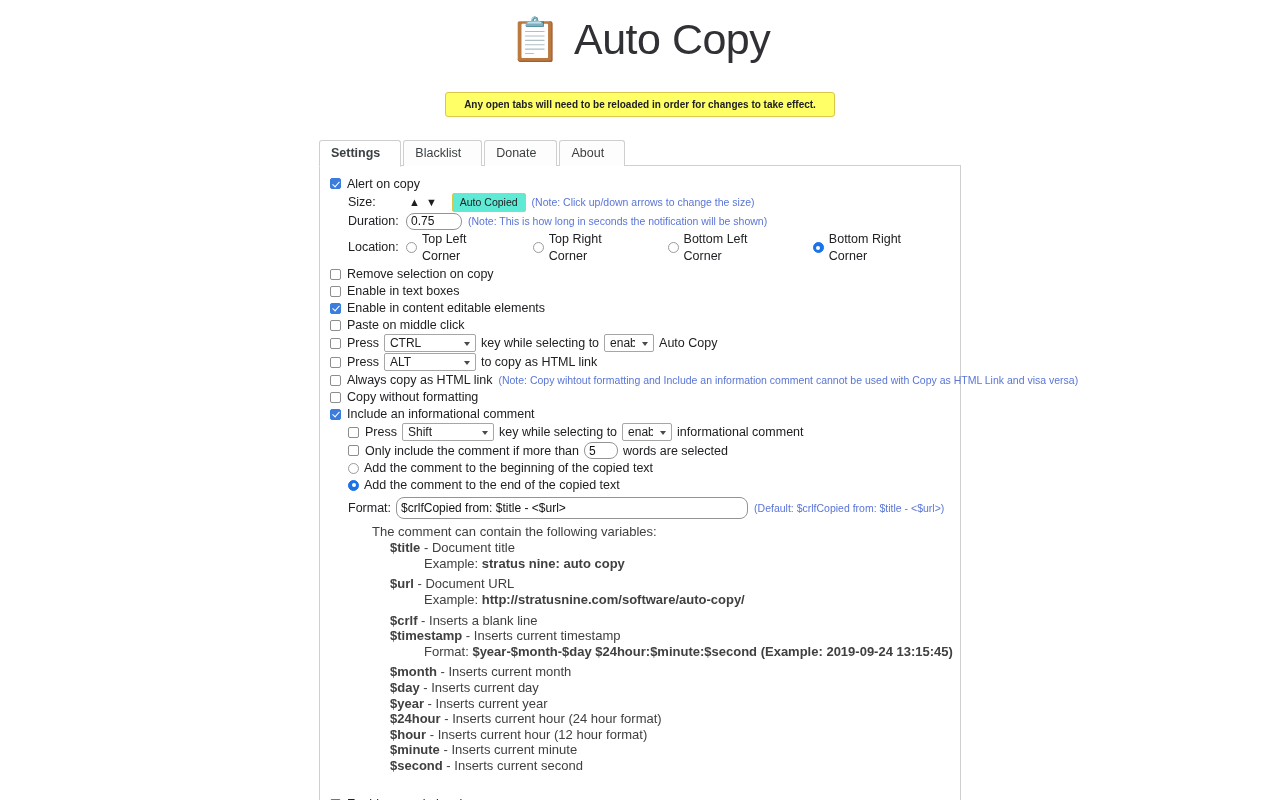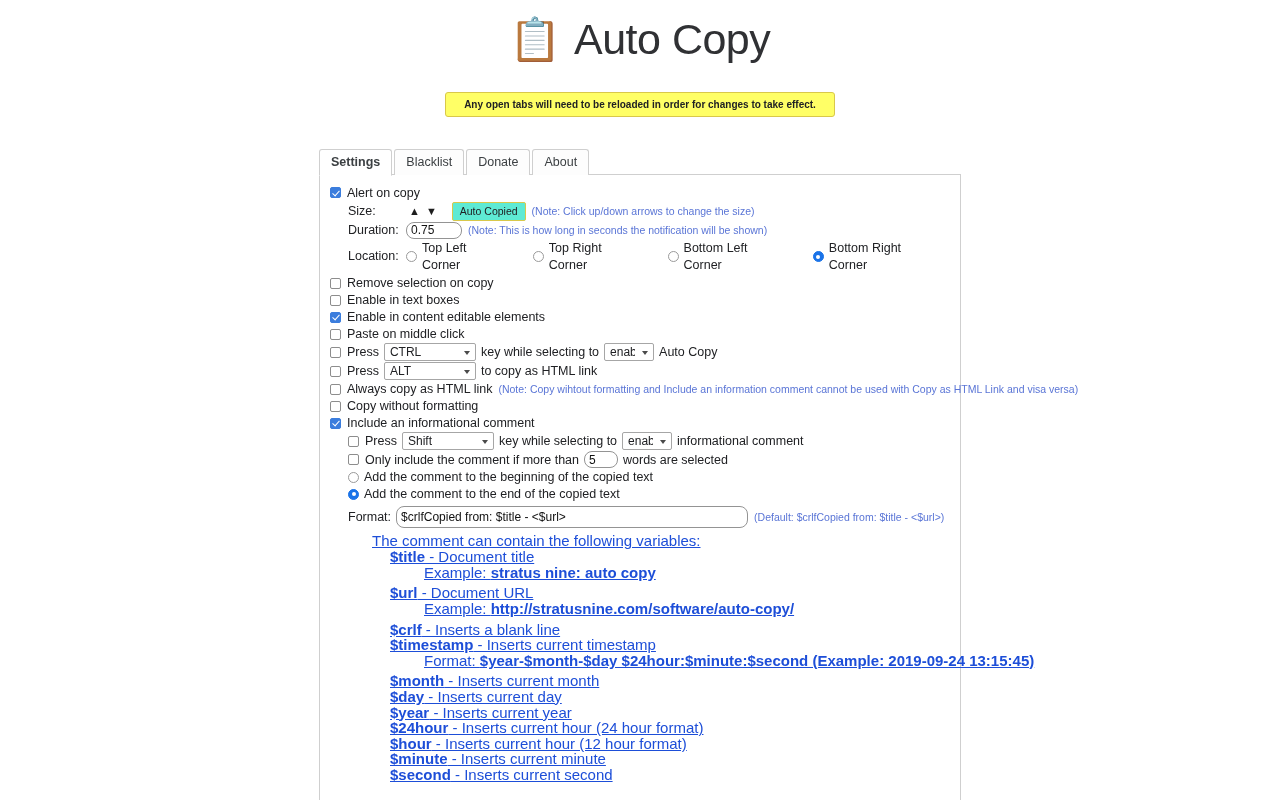--- a/index.html
+++ b/index.html
@@ -63,27 +63,26 @@
     display: flex;
     align-items: flex-end;
     gap: 2px;
     position: relative;
     z-index: 2;
   }
   .tab {
     border: 1px solid #cfcfcf;
     border-bottom: none;
     background: #fdfdfd;
-    padding: 5px 11px 5px 11px;
+    padding: 5px 20px 5px 11px;
     font-size: 12.5px;
     color: #3c4043;
     border-radius: 3px 3px 0 0;
     cursor: pointer;
     line-height: 1.2;
-    margin-top: 9px;
   }
   .tab.active {
     background: #ffffff;
     font-weight: bold;
     position: relative;
     top: 1px;
     border-bottom: 1px solid #ffffff;
   }
 
   .panel {
@@ -258,26 +257,25 @@
     border-left: 3.5px solid transparent;
     border-right: 3.5px solid transparent;
     border-top: 4px solid #4a4a4a;
     pointer-events: none;
   }
   select.key-wide { width: 92px; }
   select.key-small { width: 50px; }
 
   
   .docs {
-    color: #1d4ed8;
-    font-size: 15px;
+    color: #404040;
+    font-size: 13px;
     line-height: 15.6px;
     padding-left: 42px;
     margin-top: 4px;
-    text-decoration: underline;
   }
   .docs .hdr { margin-bottom: 1px; }
   .var-block { padding-left: 18px; }
   .var-line { white-space: nowrap; }
   .var-name { font-weight: bold; }
   .var-ex {
     padding-left: 34px;
     white-space: nowrap;
   }
   .var-ex b { font-weight: bold; }

